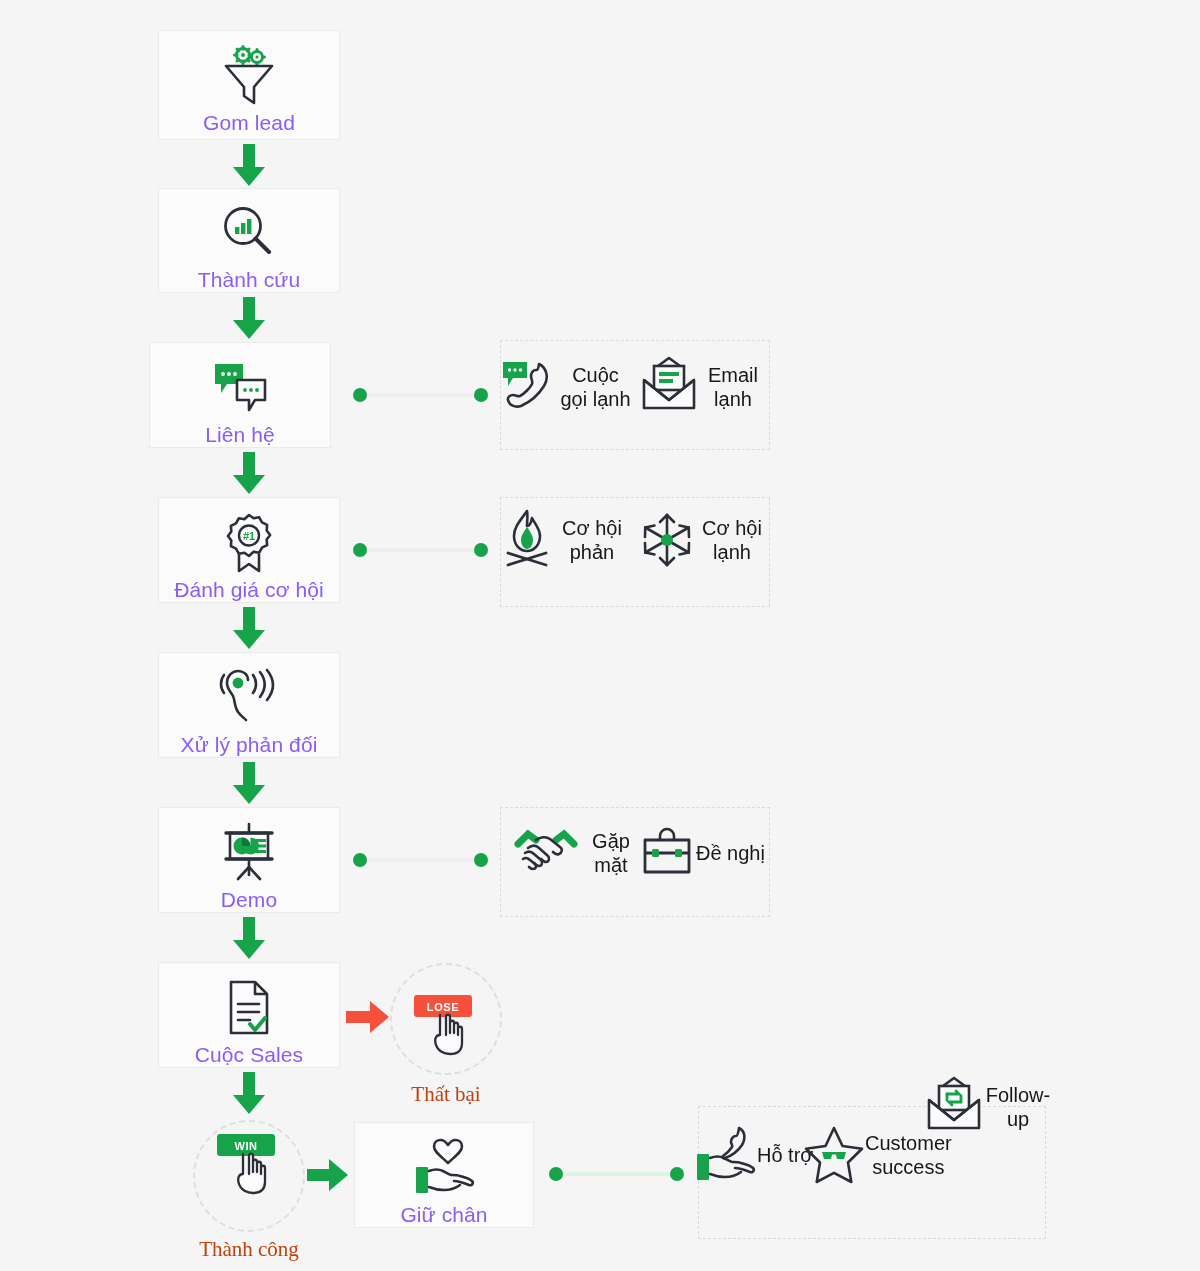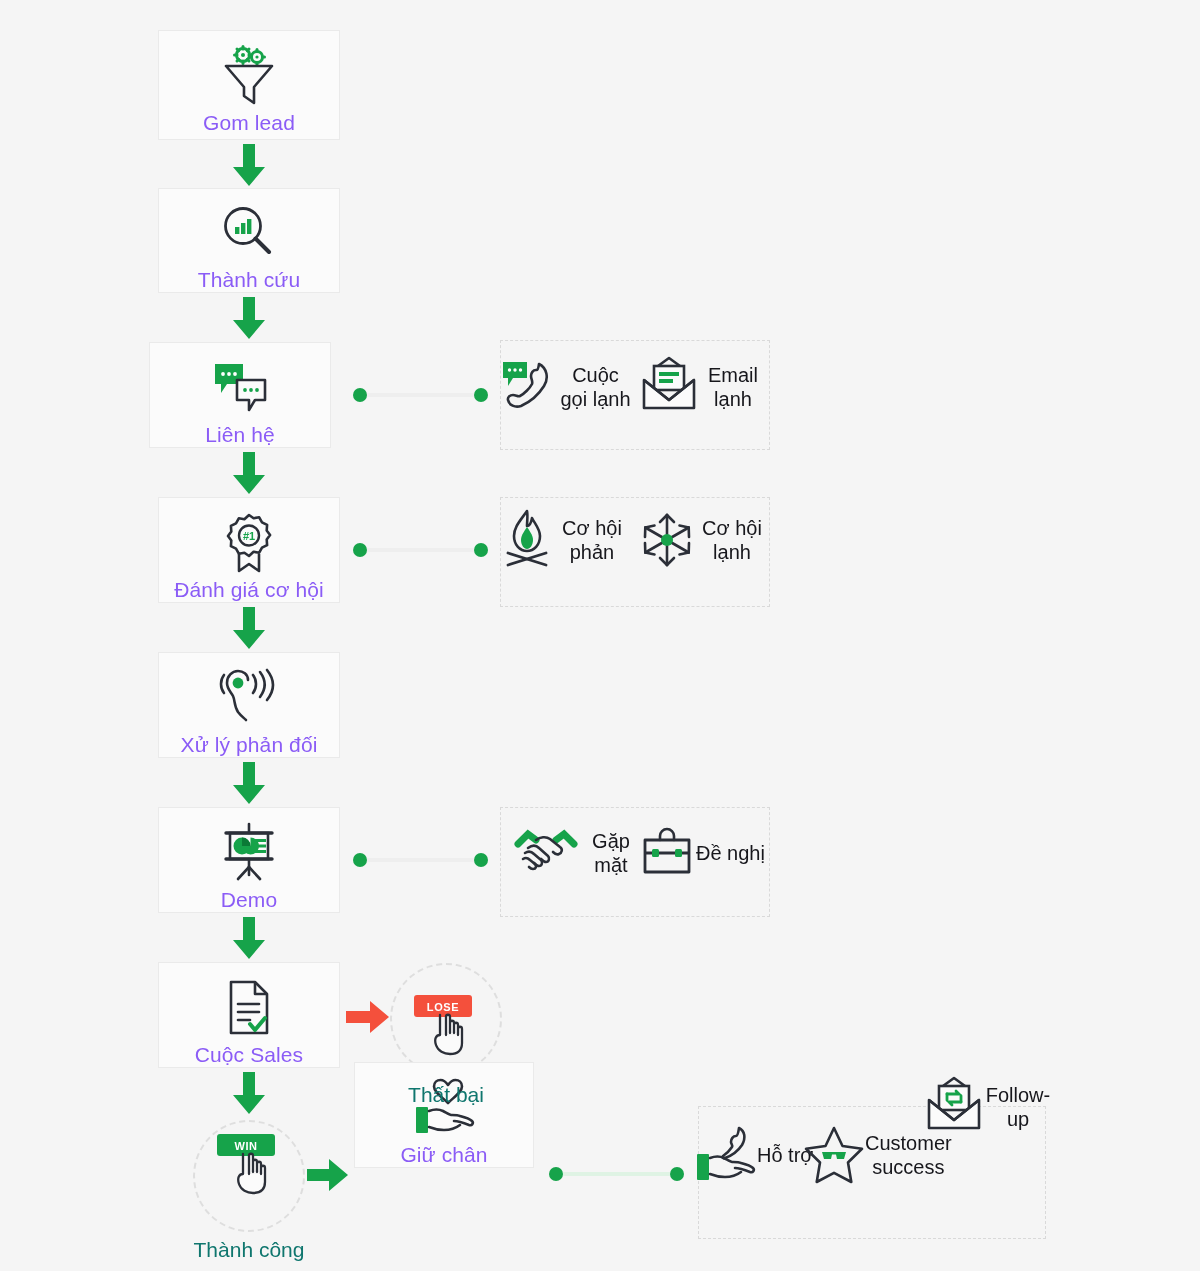--- a/index.html
+++ b/index.html
@@ -28,21 +28,21 @@
     white-space: nowrap;
   }
 
   
   .circ-node { position: absolute; display:flex; flex-direction:column; align-items:center; }
   .circ-ring {
     position: absolute; border: 2px dashed #dedede; border-radius: 50%;
     pointer-events: none;
   }
   .circ-node .ico { height: 66px; display:flex; align-items:center; justify-content:center; position:relative; z-index:2; }
-  .circ-node .lbl { font-size: 21px; color:#0f766e; white-space:nowrap; position:relative; z-index:2; margin-top:2px;}
+  .circ-node .lbl { font-size: 21px; color:#c2410c; white-space:nowrap; position:relative; z-index:2; margin-top:2px;font-family:Liberation Serif, serif;}
 
   
   .group-box {
     position: absolute;
     border: 1px dashed #d9d9d9;
     background: transparent;
     display: flex;
     align-items: flex-start;
     justify-content: center;
   }
@@ -378,21 +378,21 @@
     </span>
     <span class="lbl" style="position:absolute; bottom:-30px; left:50%; transform:translateX(-50%);">Thành công</span>
   </div>
 
   <div class="arrow-right" style="left:307px; top:1158px;">
     <svg width="42" height="34" viewBox="0 0 42 34">
       <path d="M0 11 H22 V1 L41 17 L22 33 V23 H0 Z" fill="#16a34a"></path>
     </svg>
   </div>
 
-  <div class="node" style="left:354px; top:1062px; width:180px; height:106px;">
+  <div class="node" style="left:354px; top:1122px; width:180px; height:106px;">
     <span class="ico">
       <svg width="64" height="58" viewBox="0 0 64 58">
         <path d="M36 24 C30 18 22 13 22 7.5 C22 3.5 25 1 28.5 1 C31.5 1 34 3 36 6
                  C38 3 40.5 1 43.5 1 C47 1 50 3.5 50 7.5 C50 13 42 18 36 24 Z" fill="none" stroke="#2b2f38" stroke-width="2.6" stroke-linejoin="round"></path>
         <rect x="4" y="28" width="12" height="26" rx="1" fill="#16a34a"></rect>
         <path d="M17 32 C22 30 27 30 31 32 C35 34 38 36 40 36 C44 36 46 36 48 37
                  C52 38 58 40 60 42 C62 44 60 47 57 46 C52 44 46 42 42 42" fill="none" stroke="#2b2f38" stroke-width="2.6" stroke-linecap="round" stroke-linejoin="round"></path>
         <path d="M17 48 C22 50 27 51 32 51 C38 51 44 49 48 46" fill="none" stroke="#2b2f38" stroke-width="2.6" stroke-linecap="round"></path>
       </svg>
     </span>

